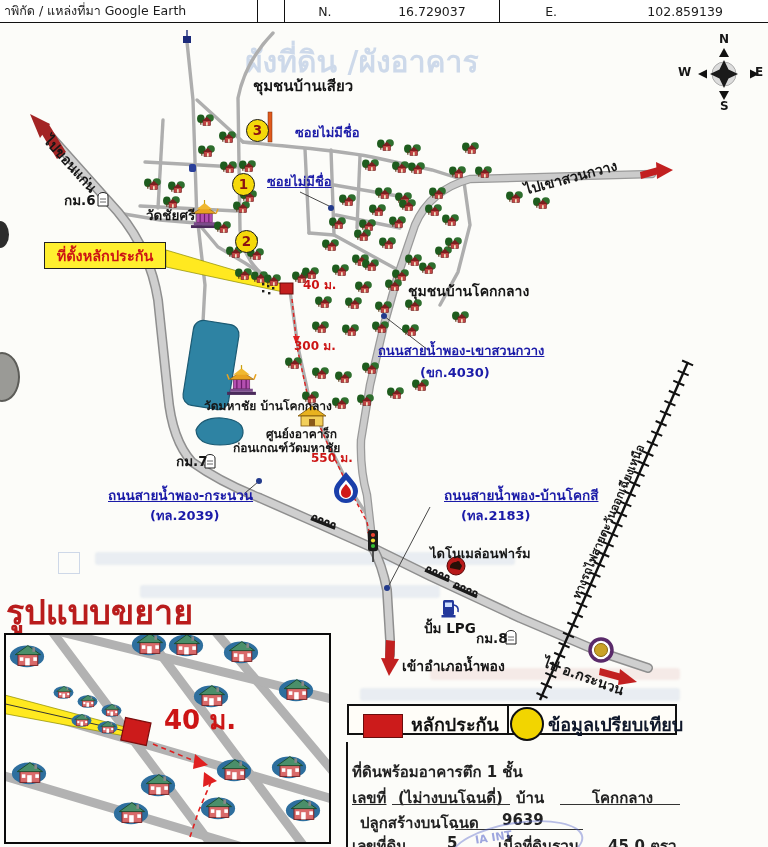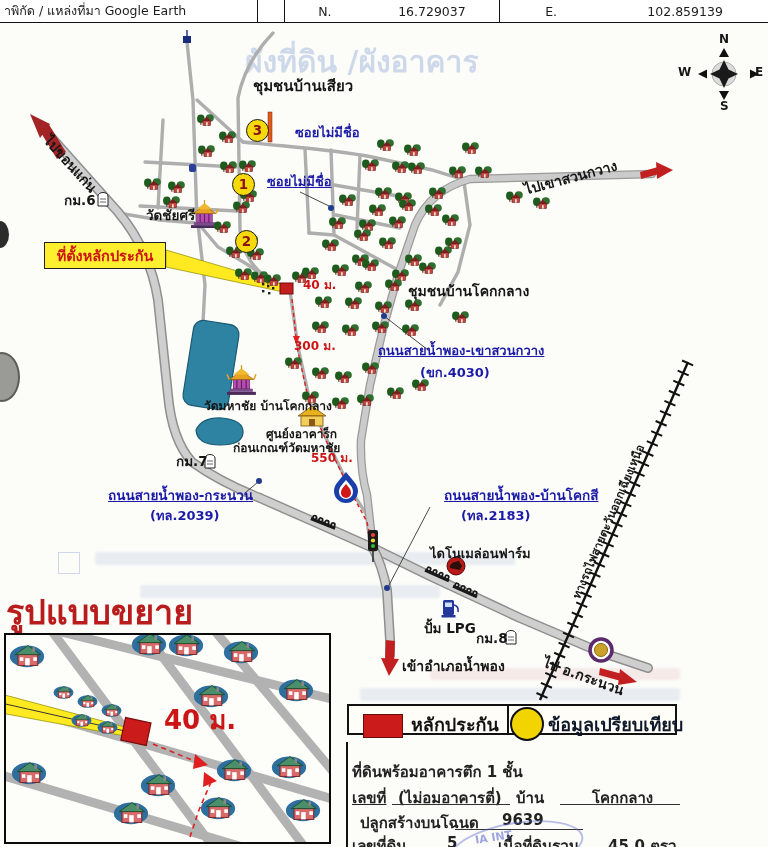--- a/index.html
+++ b/index.html
@@ -428,21 +428,21 @@
     <div class="abs" style="left:14px;top:8px;width:38px;height:22px;background:#cc1b1b;border:1px solid #6b0d0d;"></div>
     <div class="l" style="left:62px;top:9px;font-size:18px;color:#111;">หลักประกัน</div>
     <div class="abs" style="left:161px;top:1px;width:34px;height:34px;border-radius:50%;background:#f2d500;border:2px solid #111;box-sizing:border-box;"></div>
     <div class="l" style="left:199px;top:9px;font-size:18px;color:#0f172a;">ข้อมูลเปรียบเทียบ</div>
   </div>
 
   <div id="tableleft"></div>
   <div class="trow" style="left:352px;top:760px;">ที่ดินพร้อมอาคารตึก 1 ชั้น</div>
 
   <div class="trow" style="left:352px;top:786px;text-decoration:underline;">เลขที่</div>
-  <div class="trow" style="left:398px;top:786px;">(ไม่อมอาคารตี่)</div>
+  <div class="trow" style="left:398px;top:786px;">(ไม่างบนโฉนดี่)</div>
   <div class="uline" style="left:392px;top:804px;width:118px;"></div>
   <div class="trow" style="left:516px;top:786px;">บ้าน</div>
   <div class="trow" style="left:592px;top:786px;">โคกกลาง</div>
   <div class="uline" style="left:560px;top:804px;width:120px;"></div>
 
   <div class="trow" style="left:360px;top:811px;">ปลูกสร้างบนโฉนด</div>
   <div class="trow" style="left:502px;top:811px;">9639</div>
   <div class="uline" style="left:455px;top:829px;width:128px;"></div>
 
   <div class="trow" style="left:352px;top:834px;">เลขที่ดิน</div>

